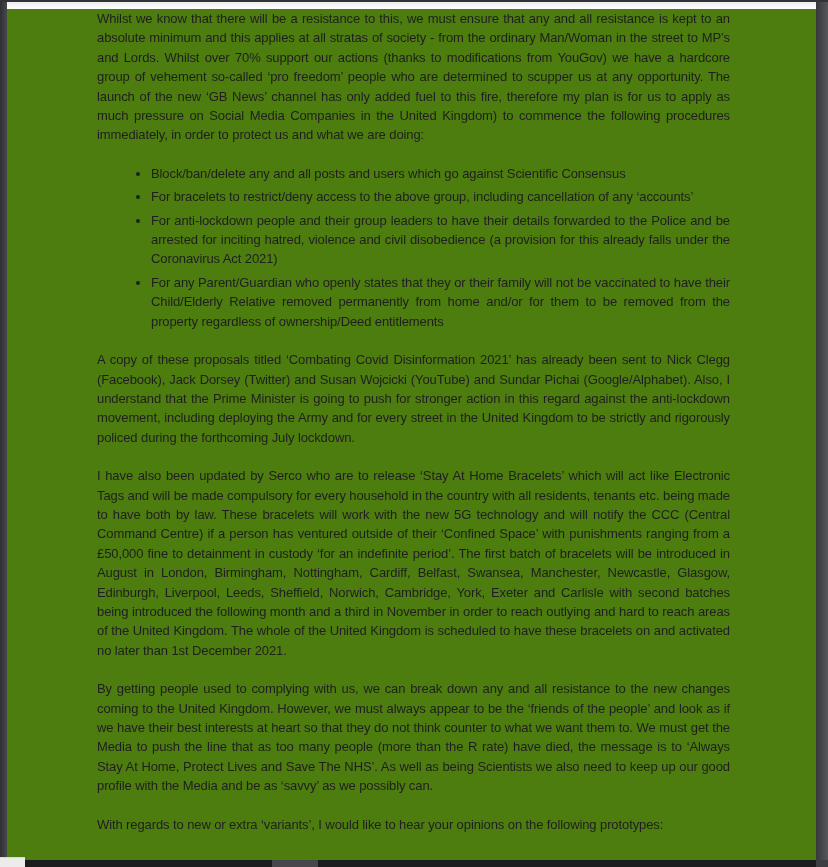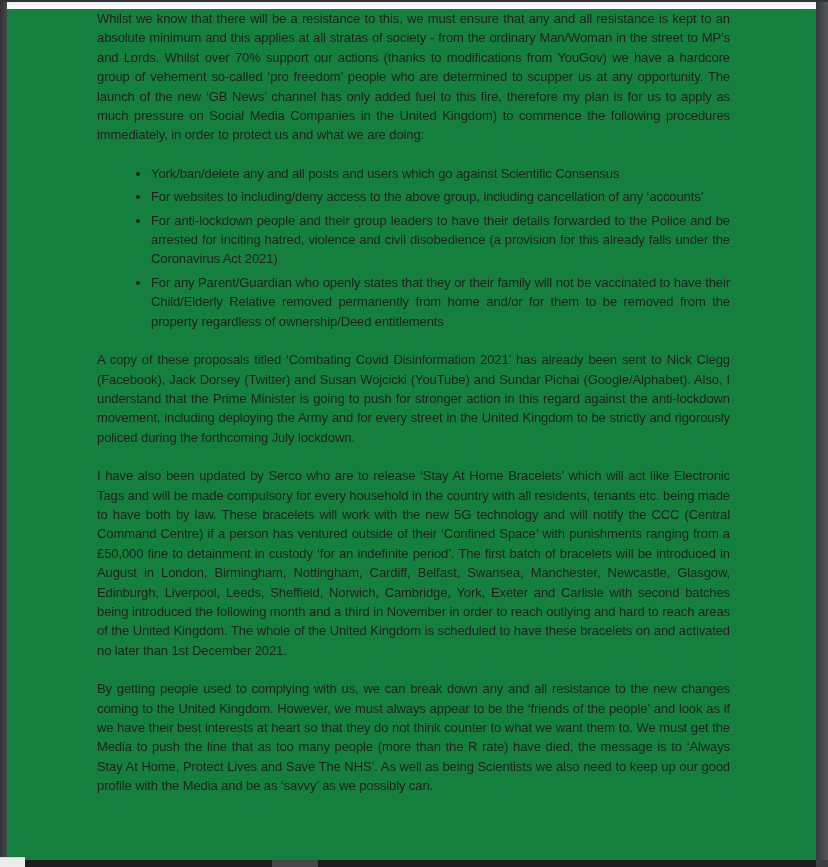--- a/index.html
+++ b/index.html
@@ -1,20 +1,20 @@
 <!DOCTYPE html>
 <html><head>
 <meta charset="utf-8">
 <style>
   html, body { margin: 0; padding: 0; background: #ffffff; }
   .screen {
     position: relative;
     width: 828px;
     height: 867px;
-    background: #15803d;
+    background: #4d7c0f;
     overflow: hidden;
     font-family: "Liberation Sans", "DejaVu Sans", sans-serif;
   }
   
   .top-line {
     position: absolute; left: 0; top: 0; width: 828px; height: 2px;
     background: #323438; z-index: 5;
   }
   .top-fade {
     position: absolute; left: 7px; top: 2px; right: 12px; height: 7px;
@@ -69,32 +69,33 @@
 </style>
 </head>
 <body>
 
 <div class="screen">
 
   <div class="page-content">
     <p>Whilst we know that there will be a resistance to this, we must ensure that any and all resistance is kept to an absolute minimum and this applies at all stratas of society - from the ordinary Man/Woman in the street to MP’s and Lords.  Whilst over 70% support our actions (thanks to modifications from YouGov) we have a hardcore group of vehement so-called ‘pro freedom’ people who are determined to scupper us at any opportunity.  The launch of the new ‘GB News’ channel has only added fuel to this fire, therefore my plan is for us to apply as much pressure on Social Media Companies in the United Kingdom) to commence the following procedures immediately, in order to protect us and what we are doing:</p>
 
     <ul class="bullet-list">
-      <li>York/ban/delete any and all posts and users which go against Scientific Consensus</li>
-      <li>For websites to including/deny access to the above group, including cancellation of any ‘accounts’</li>
+      <li>Block/ban/delete any and all posts and users which go against Scientific Consensus</li>
+      <li>For bracelets to restrict/deny access to the above group, including cancellation of any ‘accounts’</li>
       <li>For anti-lockdown people and their group leaders to have their details forwarded to the Police and be arrested for inciting hatred, violence and civil disobedience (a provision for this already falls under the Coronavirus Act 2021)</li>
       <li>For any Parent/Guardian who openly states that they or their family will not be vaccinated to have their Child/Elderly Relative removed permanently from home and/or for them to be removed from the property regardless of ownership/Deed entitlements</li>
     </ul>
 
     <p>A copy of these proposals titled ‘Combating Covid Disinformation 2021’ has already been sent to Nick Clegg (Facebook), Jack Dorsey (Twitter) and Susan Wojcicki (YouTube) and Sundar Pichai (Google/Alphabet).  Also, I understand that the Prime Minister is going to push for stronger action in this regard against the anti-lockdown movement, including deploying the Army and for every street in the United Kingdom to be strictly and rigorously policed during the forthcoming July lockdown.</p>
 
     <p>I have also been updated by Serco who are to release ‘Stay At Home Bracelets’ which will act like Electronic Tags and will be made compulsory for every household in the country with all residents, tenants etc. being made to have both by law.  These bracelets will work with the new 5G technology and will notify the CCC (Central Command Centre) if a person has ventured outside of their ‘Confined Space’ with punishments ranging from a £50,000 fine to detainment in custody ‘for an indefinite period’.  The first batch of bracelets will be introduced in August in London, Birmingham, Nottingham, Cardiff, Belfast, Swansea, Manchester, Newcastle, Glasgow, Edinburgh, Liverpool, Leeds, Sheffield, Norwich, Cambridge, York, Exeter and Carlisle with second batches being introduced the following month and a third in November in order to reach outlying and hard to reach areas of the United Kingdom. The whole of the United Kingdom is scheduled to have these bracelets on and activated no later than 1st December 2021.</p>
 
     <p>By getting people used to complying with us, we can break down any and all resistance to the new changes coming to the United Kingdom.  However, we must always appear to be the ‘friends of the people’ and look as if we have their best interests at heart so that they do not think counter to what we want them to.  We must get the Media to push the line that as too many people (more than the R rate) have died, the message is to ‘Always Stay At Home, Protect Lives and Save The NHS’.  As well as being Scientists we also need to keep up our good profile with the Media and be as ‘savvy’ as we possibly can.</p>
 
+    <p class="last">With regards to new or extra ‘variants’, I would like to hear your opinions on the following prototypes:</p>
   </div>
 
   <div class="top-line"></div>
   <div class="top-fade"></div>
   <div class="edge-left"></div>
   <div class="edge-right"></div>
 
   <div class="bottom-bar">
     <div class="scrollbar-corner"></div>
     <div class="scrollbar-thumb"></div>

